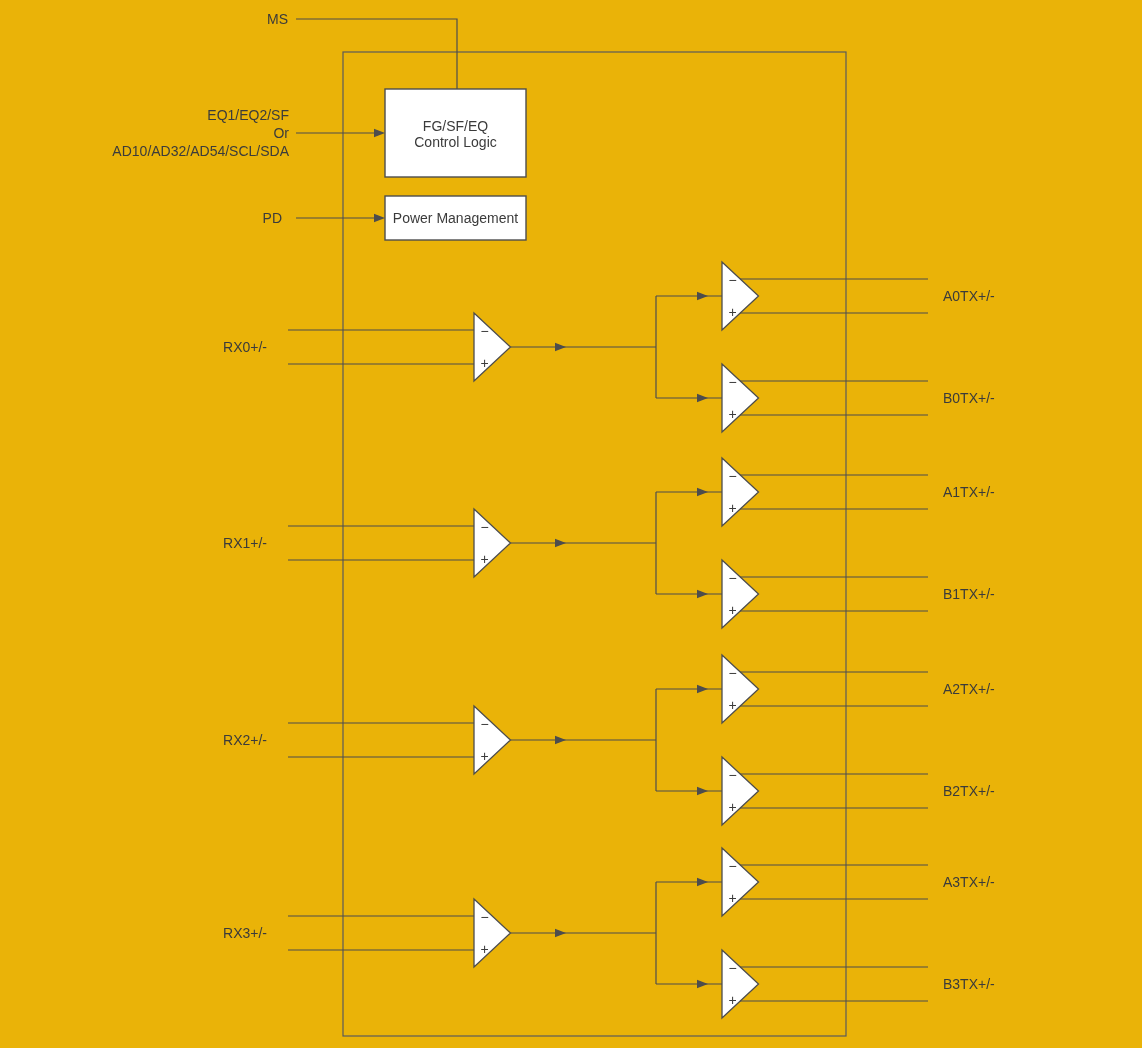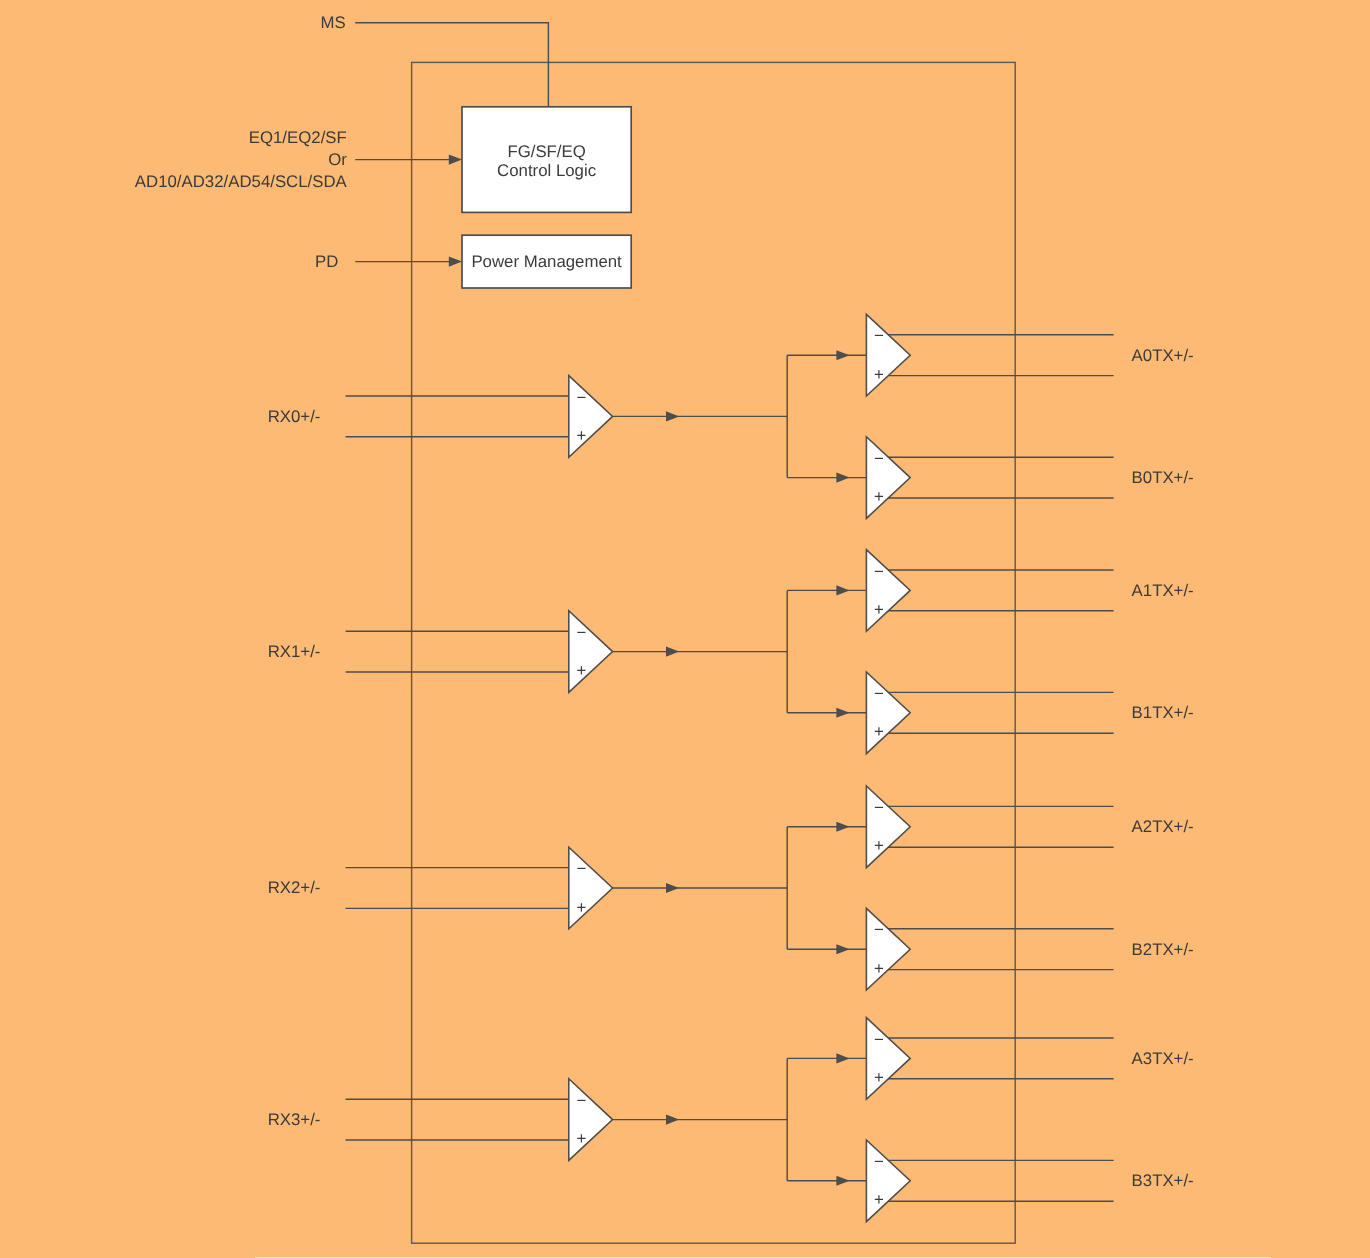--- a/index.html
+++ b/index.html
@@ -1,16 +1,16 @@
 <!DOCTYPE html>
 <html><head>
 <meta charset="utf-8">
 <style>
   html,body{margin:0;padding:0;background:#ffffff;}
-  .stage{position:relative;width:1142px;height:1048px;background:#fdba74;overflow:hidden;}
+  .stage{position:relative;width:1142px;height:1048px;background:#eab308;overflow:hidden;}
   .wire{stroke:#4d4d4d;stroke-width:1.2;fill:none;}
   .outer{fill:none;stroke:#5a5a5a;stroke-width:1.2;}
   .box{fill:#ffffff;stroke:#4d4d4d;stroke-width:1.4;}
   .amp{fill:#ffffff;stroke:#4d4d4d;stroke-width:1.3;}
   .ah{fill:#4d4d4d;stroke:none;}
   .lbl{font-family:"Liberation Sans","DejaVu Sans",sans-serif;font-size:14px;fill:#3b3b3b;}
   .mid{text-anchor:middle;}
   .end{text-anchor:end;}
 </style>
 </head>

